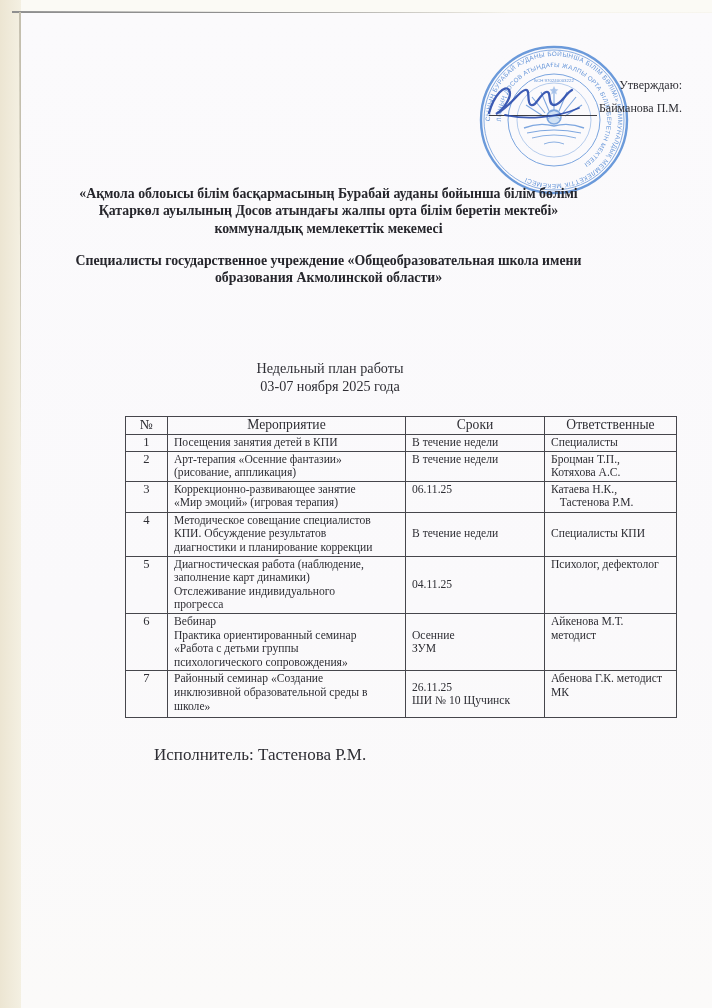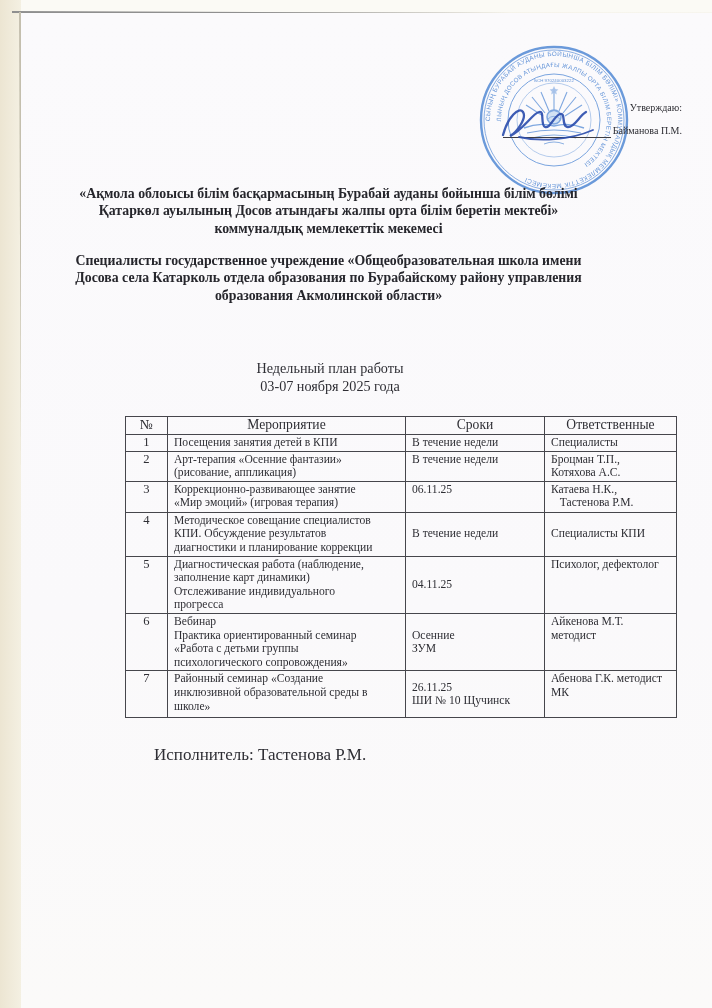--- a/index.html
+++ b/index.html
@@ -13,21 +13,21 @@
   .scan-top-line{position:absolute;left:12px;top:11px;width:702px;height:2px;background:#8f8f8f;transform:rotate(0.22deg);transform-origin:left center;}
   .scan-left-strip{position:absolute;left:0;top:0;width:21px;height:1008px;background:linear-gradient(90deg,#ece5d2,#f4f0e2);}
   .scan-left-line{position:absolute;left:19px;top:12px;width:1.5px;height:996px;background:#c4bfae;transform:rotate(-0.25deg);transform-origin:top center;}
   .paper{
     position:absolute;left:21px;top:13px;width:691px;height:995px;
     background:linear-gradient(180deg,#fbfafc 0%,#faf9fb 60%,#fbfaf9 100%);
   }
   .abs{position:absolute;}
 
   
-  .approval{top:86px;right:30px;text-align:right;font-size:10px;line-height:17px;}
+  .approval{top:64px;right:30px;text-align:right;font-size:12px;line-height:17px;}
   .approval .row3{margin-top:6px;display:flex;justify-content:flex-end;align-items:center;}
   .sig-line{display:inline-block;width:108px;border-bottom:1.6px solid #3c3c42;position:relative;height:14px;margin-right:2px;}
   .sig-svg{position:absolute;left:-8px;top:-22px;}
 
   
   .stamp{left:452px;top:26px;width:162px;height:162px;opacity:0.92;}
   .stamp text{font-family:"Liberation Sans","DejaVu Sans",sans-serif;fill:#5a8ed6;}
 
   
   .org{left:0;width:615px;text-align:center;font-weight:bold;font-size:13.8px;line-height:17.4px;color:#26262c;}
@@ -119,21 +119,20 @@
   </div>
 
   <div class="abs org org-kk">
     <div>«Ақмола облоысы білім басқармасының Бурабай ауданы бойынша білім бөлімі</div>
     <div>Қатаркөл ауылының Досов атындағы жалпы орта білім беретін мектебі»</div>
     <div>коммуналдық мемлекеттік мекемесі</div>
   </div>
 
   <div class="abs org org-ru">
     <div>Специалисты государственное учреждение «Общеобразовательная школа имени</div>
-    <div>Досова села Катарколь отдела образования по Бурабайскому району управления</div>
     <div>образования Акмолинской области»</div>
   </div>
 
   <div class="abs doc-title">
     <div>Недельный план работы</div>
     <div>03-07 ноября 2025 года</div>
   </div>
 
   <div class="abs plan-table-wrap">
     <table class="plan">

